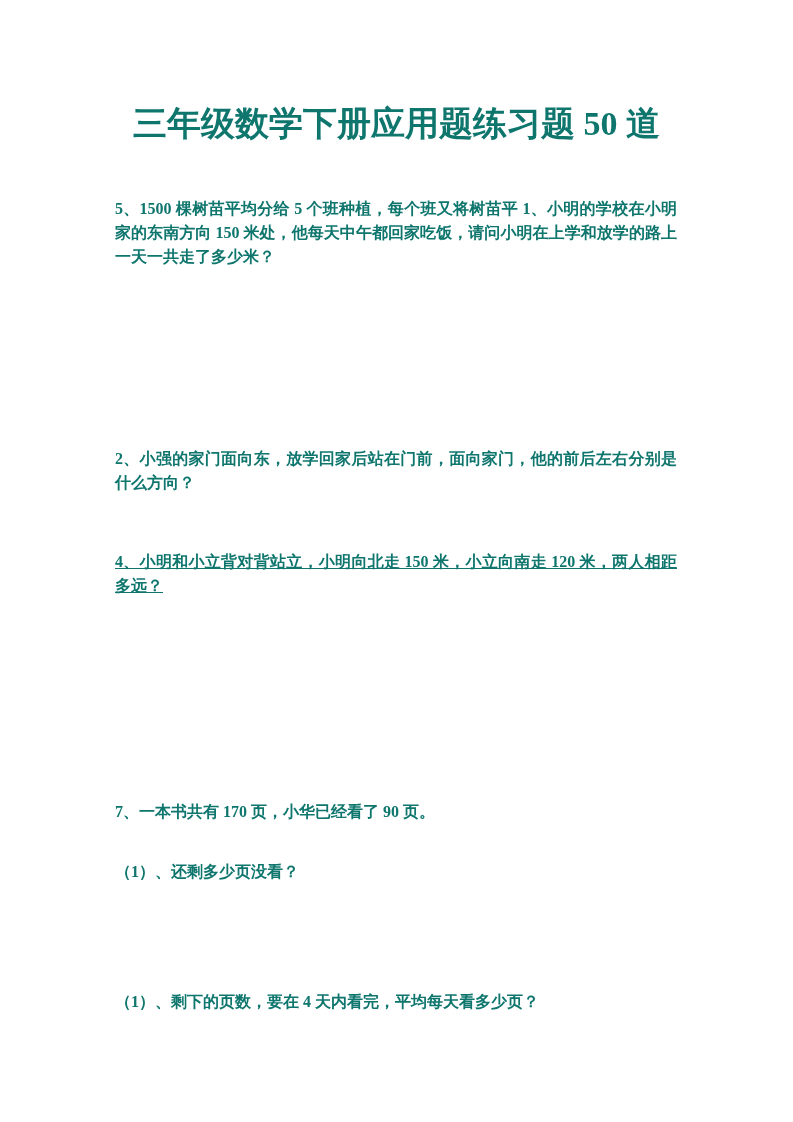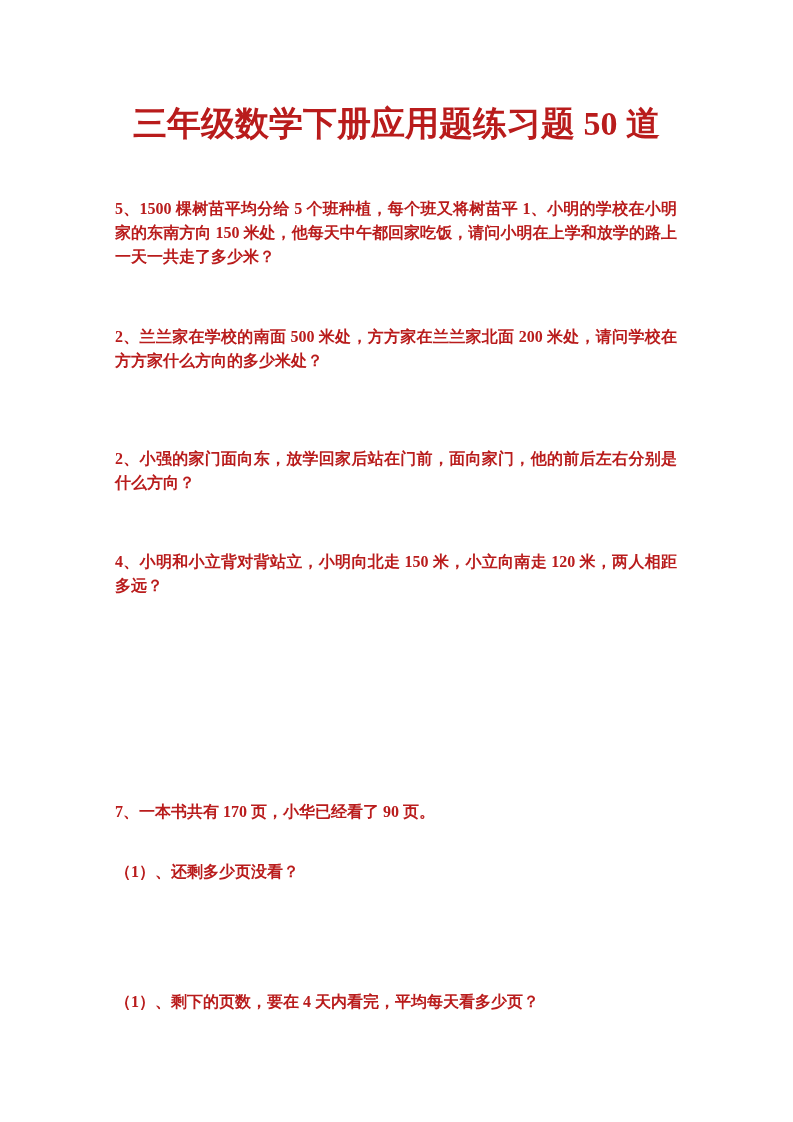--- a/index.html
+++ b/index.html
@@ -5,21 +5,21 @@
   html, body {
     margin: 0;
     padding: 0;
     background: #ffffff;
   }
   .page {
     position: relative;
     width: 793px;
     height: 1122px;
     background: #ffffff;
-    color: #b91c1c;
+    color: #0f766e;
     font-family: "Liberation Serif", "DejaVu Serif", serif;
     overflow: hidden;
   }
   .doc-title {
     position: absolute;
     top: 104px;
     left: 0;
     width: 100%;
     margin: 0;
     text-align: center;
@@ -35,36 +35,35 @@
     font-size: 16px;
     line-height: 24px;
     font-weight: 700;
     text-align: justify;
     text-justify: inter-ideograph;
     word-break: break-all;
   }
   .p1 { top: 197px; }
   .p2 { top: 325px; }
   .p3 { top: 447px; }
-  .p4 { top: 550px; }
+  .p4 { top: 550px; text-decoration: underline; }
   .p5 { top: 635px; }
   .p6 { top: 697px; }
   .p7 { top: 788px; margin-top: 12px; }
   .p8 { top: 860px; }
   .p9 { top: 990px; }
 </style>
 </head>
 <body>
 
 <div class="page">
   <h1 class="doc-title">三年级数学下册应用题练习题 50 道</h1>
 
   <p class="para p1">5、1500 棵树苗平均分给 5 个班种植，每个班又将树苗平 1、小明的学校在小明家的东南方向 150 米处，他每天中午都回家吃饭，请问小明在上学和放学的路上一天一共走了多少米？</p>
 
-  <p class="para p2">2、兰兰家在学校的南面 500 米处，方方家在兰兰家北面 200 米处，请问学校在方方家什么方向的多少米处？</p>
 
   <p class="para p3">2、小强的家门面向东，放学回家后站在门前，面向家门，他的前后左右分别是什么方向？</p>
 
   <p class="para p4">4、小明和小立背对背站立，小明向北走 150 米，小立向南走 120 米，两人相距多远？</p>
 
 
 
   <p class="para p7">7、一本书共有 170 页，小华已经看了 90 页。</p>
 
   <p class="para p8">（1）、还剩多少页没看？</p>

